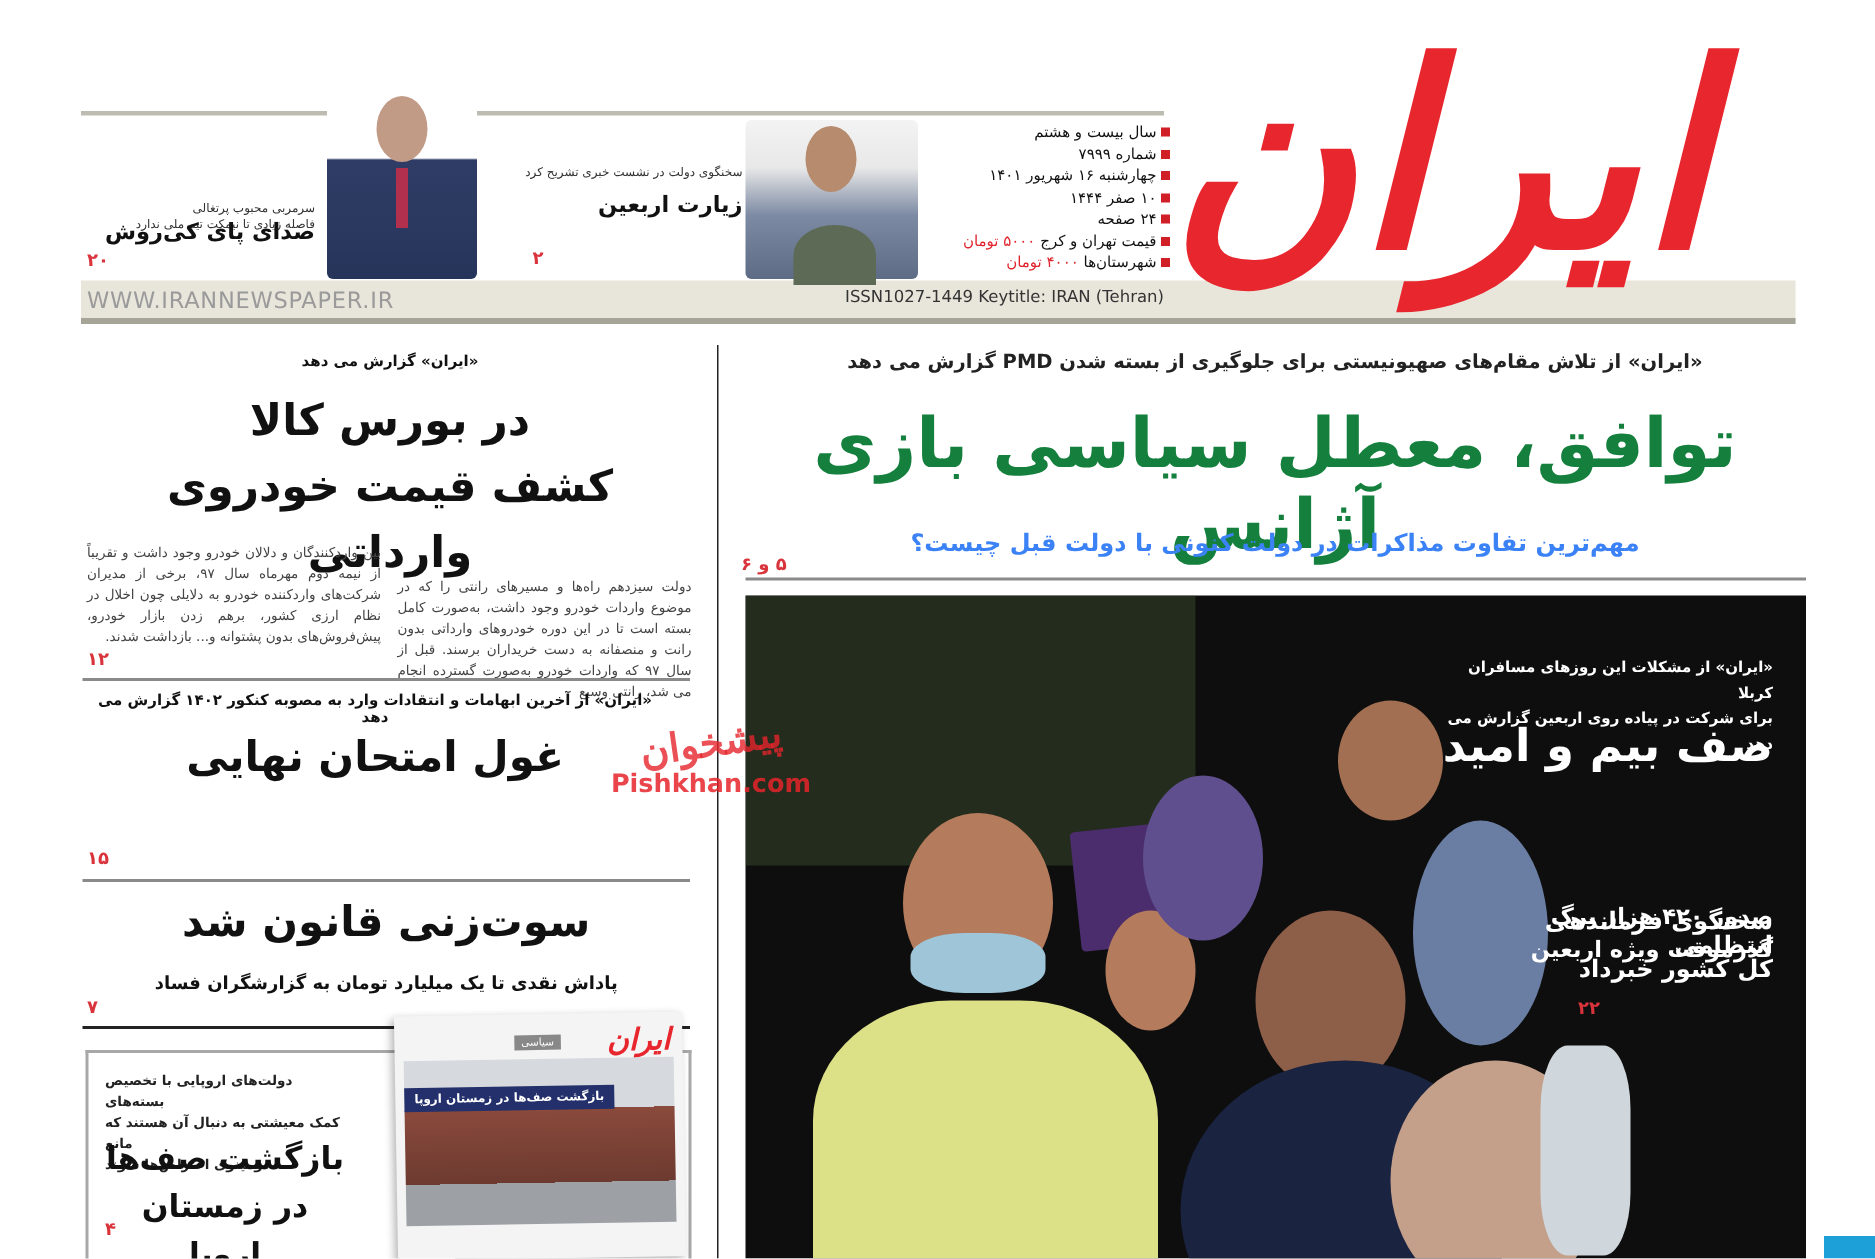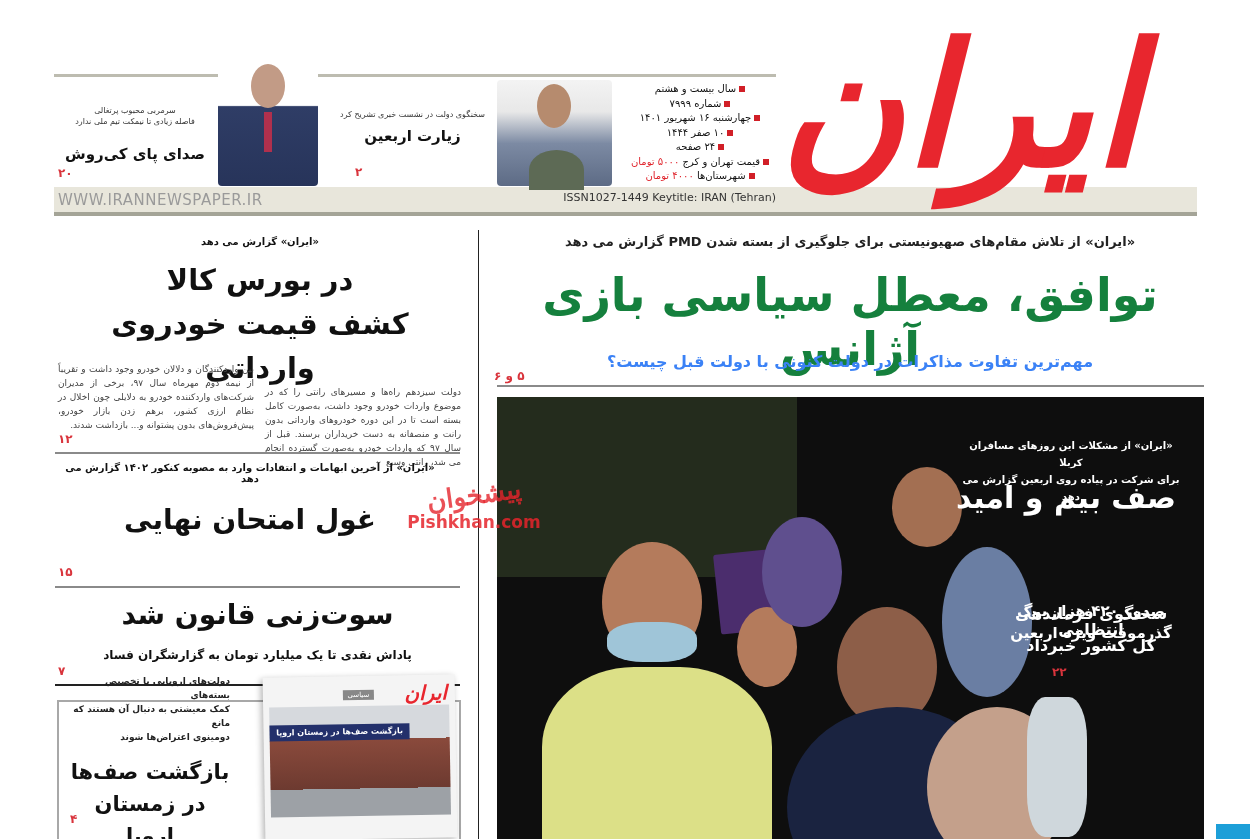--- a/index.html
+++ b/index.html
@@ -1,19 +1,19 @@
 <!DOCTYPE html>
 <html><head>
 <meta charset="utf-8">
 <style>
   html, body { margin:0; padding:0; }
   body { width:1250px; height:839px; background:#fff; position:relative; overflow:hidden;
          font-family:"DejaVu Sans", sans-serif; color:#111; }
   .abs { position:absolute; }
-  .rtl { direction:rtl; text-align:center; }
+  .rtl { direction:rtl; text-align:right; }
   .center { text-align:center; }
   .red { color:#e0242c; }
   .pnum { color:#d9343c; font-size:12px; font-weight:bold; }
 
   
   #top-rule { left:54px; top:74px; width:722px; height:3px; background:#bdbcb0; }
   #info-bar { left:54px; top:187px; width:1143px; height:25px; background:#e8e6db; border-bottom:4px solid #a4a497; }
   #logo { left:840px; top:-10px; width:300px; height:230px; font-family:"DejaVu Serif", serif;
           font-size:170px; font-weight:bold; color:#e8262e; font-style:italic; direction:rtl; line-height:230px; letter-spacing:-6px; }
   .info-list { left:620px; top:82px; width:160px; font-size:10px; line-height:14.5px; }
@@ -62,21 +62,21 @@
 <div class="abs rtl" style="left:330px; top:110px; width:165px; font-size:8px; color:#333;">سخنگوی دولت در نشست خبری تشریح کرد</div>
 <div class="abs rtl" style="left:330px; top:125px; width:165px; font-size:15px; font-weight:bold; line-height:22px;">
   <div>زیارت اربعین</div>
 </div>
 <div class="abs pnum" style="left:355px; top:165px;">۲</div>
 
 <div class="abs photo" style="left:218px; top:62px; width:100px; height:124px; background:linear-gradient(180deg,#fff 0%,#fff 35%,#2f3d66 36%,#27345a 100%);">
   <div class="abs face" style="left:33px; top:2px; width:34px; height:44px; background:#c29b86;"></div>
   <div class="abs" style="left:46px; top:50px; width:8px; height:40px; background:#b0304d;"></div>
 </div>
-<div class="abs rtl" style="left:60px; top:105px; width:150px; font-size:8px; line-height:11px; color:#333;">
+<div class="abs rtl" style="left:60px; top:133px; width:150px; font-size:8px; line-height:11px; color:#333;">
   <div>سرمربی محبوب پرتغالی</div>
   <div>فاصله زیادی تا نیمکت تیم ملی ندارد</div>
 </div>
 <div class="abs rtl" style="left:60px; top:145px; width:150px; font-size:15px; font-weight:bold;">صدای پای کی‌روش</div>
 <div class="abs pnum" style="left:58px; top:166px;">۲۰</div>
 
 <div id="col-divider" class="abs"></div>
 
 <div class="abs center rtl" style="left:490px; top:234px; width:720px; text-align:center; font-size:13px; font-weight:bold; color:#222;">«ایران» از تلاش مقام‌های صهیونیستی برای جلوگیری از بسته شدن PMD گزارش می دهد</div>
 <div class="abs center rtl" style="left:500px; top:268px; width:700px; text-align:center; font-size:46px; font-weight:bold; letter-spacing:-1px; color:#15803d;">توافق، معطل سیاسی بازی آژانس</div>
@@ -120,33 +120,33 @@
 <div class="abs center rtl" style="left:55px; top:258px; width:410px; text-align:center; font-size:29px; font-weight:bold; line-height:44px;">
   <div>در بورس کالا</div>
   <div>کشف قیمت خودروی وارداتی</div>
 </div>
 <div class="abs rtl body-text" style="left:265px; top:362px; width:196px; text-align:justify;margin-top:23px;">دولت سیزدهم راه‌ها و مسیرهای رانتی را که در موضوع واردات خودرو وجود داشت، به‌صورت کامل بسته است تا در این دوره خودروهای وارداتی بدون رانت و منصفانه به دست خریداران برسند. قبل از سال ۹۷ که واردات خودرو به‌صورت گسترده انجام می شد، رانتی وسیع</div>
 <div class="abs rtl body-text" style="left:58px; top:362px; width:196px; text-align:justify;">بین واردکنندگان و دلالان خودرو وجود داشت و تقریباً از نیمه دوم مهرماه سال ۹۷، برخی از مدیران شرکت‌های واردکننده خودرو به دلایلی چون اخلال در نظام ارزی کشور، برهم زدن بازار خودرو، پیش‌فروش‌های بدون پشتوانه و... بازداشت شدند.</div>
 <div class="abs pnum" style="left:58px; top:432px;">۱۲</div>
 <div class="abs hr" style="left:55px; top:452px; width:405px;"></div>
 
 <div class="abs rtl center" style="left:55px; top:462px; width:390px; text-align:center; font-size:10px; font-weight:bold;">«ایران» از آخرین ابهامات و انتقادات وارد به مصوبه کنکور ۱۴۰۲ گزارش می دهد</div>
-<div class="abs rtl center" style="left:80px; top:485px; width:340px; text-align:center; font-size:28px; font-weight:bold; line-height:40px;margin-top:15px;">
+<div class="abs rtl center" style="left:80px; top:485px; width:340px; text-align:center; font-size:28px; font-weight:bold; line-height:40px;">
   <div>غول امتحان نهایی</div>
 </div>
 <div class="abs pnum" style="left:58px; top:565px;">۱۵</div>
 <div class="abs hr" style="left:55px; top:586px; width:405px;"></div>
 
 <div class="abs rtl center" style="left:55px; top:598px; width:405px; text-align:center; font-size:28px; font-weight:bold;">سوت‌زنی قانون شد</div>
 <div class="abs rtl center" style="left:55px; top:648px; width:405px; text-align:center; font-size:12px; font-weight:bold;">پاداش نقدی تا یک میلیارد تومان به گزارشگران فساد</div>
 <div class="abs pnum" style="left:58px; top:664px;">۷</div>
 <div class="abs" style="left:55px; top:684px; width:405px; height:2px; background:#222;"></div>
 
 <div class="abs" style="left:57px; top:700px; width:400px; height:139px; border:2px solid #a8a8a8; border-bottom:none;"></div>
-<div class="abs rtl center" style="left:70px; top:674px; width:160px; text-align:right; font-size:9px; font-weight:bold; line-height:14px; color:#222;">
+<div class="abs rtl center" style="left:70px; top:714px; width:160px; text-align:left; font-size:9px; font-weight:bold; line-height:14px; color:#222;">
   <div>دولت‌های اروپایی با تخصیص بسته‌های</div>
   <div>کمک معیشتی به دنبال آن هستند که مانع</div>
   <div>دومینوی اعتراض‌ها شوند</div>
 </div>
 <div class="abs rtl center" style="left:70px; top:756px; width:160px; text-align:center; font-size:21px; font-weight:bold; line-height:32px;">
   <div>بازگشت صف‌ها</div>
   <div>در زمستان اروپا</div>
 </div>
 <div class="abs pnum" style="left:70px; top:812px;">۴</div>
 

